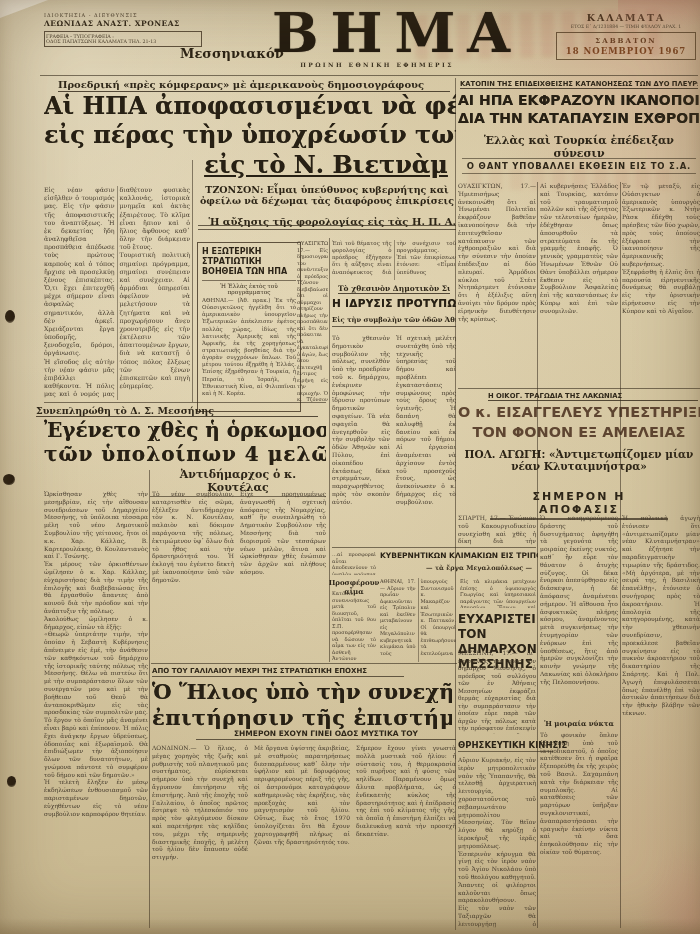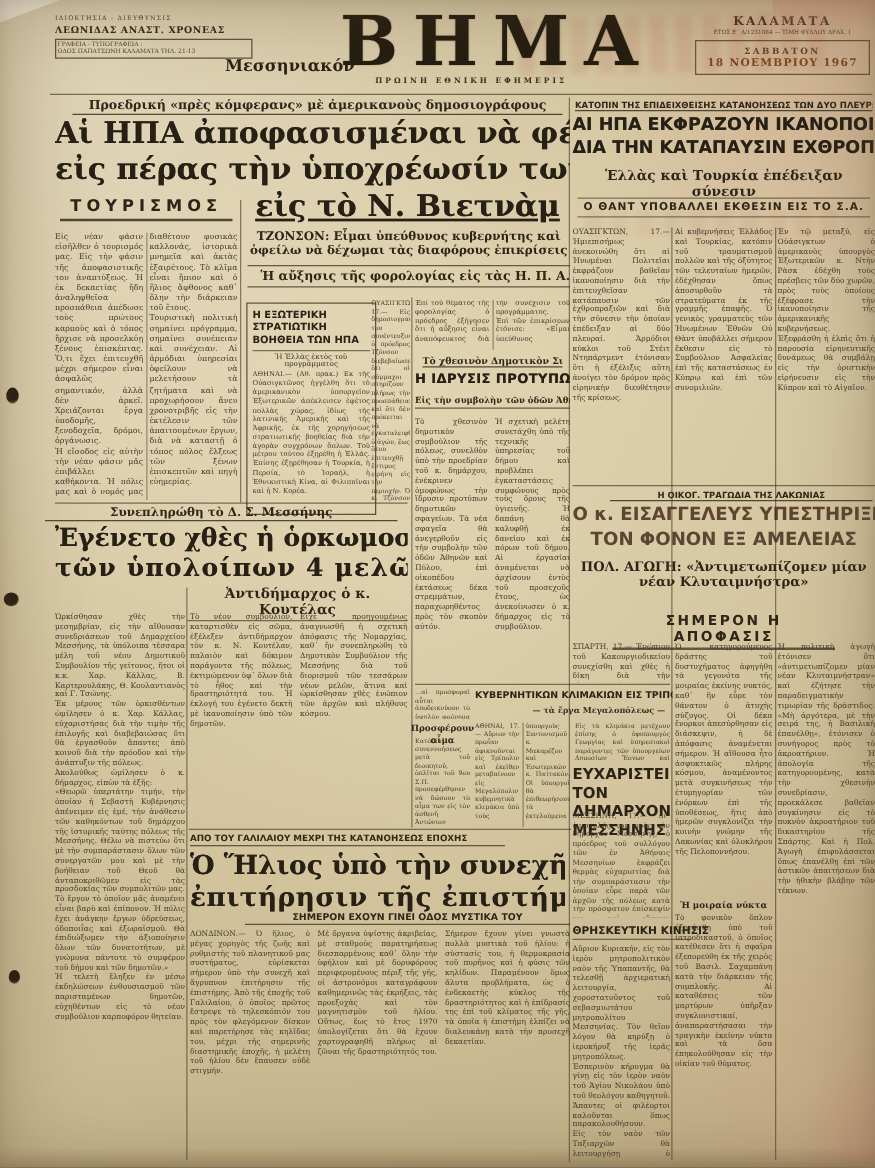--- a/index.html
+++ b/index.html
@@ -8,21 +8,21 @@
     background:
       radial-gradient(ellipse at 12% 6%, rgba(255,252,240,.30), transparent 38%),
       radial-gradient(ellipse at 96% 2%, rgba(198,124,108,.28), transparent 22%),
       radial-gradient(ellipse at 99% 95%, rgba(196,128,112,.20), transparent 22%),
       radial-gradient(ellipse at 48% 42%, rgba(250,240,210,.28), transparent 62%),
       linear-gradient(168deg,#cfc09b 0%,#d9cba7 34%,#d2c39d 62%,#c3b288 100%);}
   .abs{position:absolute;}
   .body-text{font-size:6px;line-height:1.3;text-align:justify;white-space:pre-line;
     overflow:hidden;color:#443a2c;}
   .cols2{column-count:2;column-gap:5px;column-rule:1px solid rgba(58,47,32,.45);}
-  .kicker{font-weight:bold;text-align:center;border-bottom:1px solid rgba(48,38,24,.8);
+  .kicker{font-weight:bold;border-bottom:1px solid rgba(48,38,24,.8);
     color:#2f2719;overflow:hidden;white-space:nowrap;}
   .hl{font-weight:bold;color:#272014;text-align:center;overflow:hidden;white-space:nowrap;
     text-shadow:0 0 .5px rgba(39,32,20,.65);}
   .sans{font-family:"DejaVu Sans","Liberation Sans",sans-serif;}
   .rule-v{background:rgba(52,42,27,.55);width:1px;}
   .rule-h{background:rgba(52,42,27,.6);height:1px;}
   .boxed{border:1px solid rgba(62,49,31,.8);}
   .decor{pointer-events:none;}
   .hole{border-radius:50%;background:radial-gradient(circle at 45% 40%,#261c10 55%,rgba(46,36,23,.25));
     filter:blur(.6px);}
@@ -64,26 +64,25 @@
     </div>
   </div>
 
   <div class="abs rule-h" style="left:40px;top:75px;width:658px;"></div>
 
   <div class="abs kicker" style="left:58px;top:79px;width:392px;font-size:10px;padding-bottom:1px;">Προεδρική «πρὲς κόμφερανς» μὲ ἀμερικανοὺς δημοσιογράφους</div>
   <div class="abs hl" style="left:44px;top:91px;width:412px;font-size:24px;">Αἱ ΗΠΑ ἀποφασισμέναι νὰ φέρουν</div>
   <div class="abs hl" style="left:44px;top:120px;width:412px;font-size:24px;">εἰς πέρας τὴν ὑποχρέωσίν των</div>
   <div class="abs hl" style="left:196px;top:150px;width:260px;font-size:24px;text-decoration:underline;">εἰς τὸ Ν. Βιετνὰμ</div>
 
-  <div class="abs sans" style="left:48px;top:158px;width:138px;text-align:center;font-size:13px;font-weight:bold;letter-spacing:4px;color:#2c2416;border-bottom:2px solid rgba(44,36,22,.8);padding-bottom:2px;">ΤΟΥΡΙΣΜΟΣ</div>
   <div class="abs body-text cols2" style="left:44px;top:186px;width:146px;height:214px;font-size:6.3px;">Εἰς νέαν φάσιν εἰσῆλθεν ὁ τουρισμός μας. Εἰς τὴν φάσιν τῆς ἀποφασιστικῆς του ἀναπτύξεως. Ἡ ἐκ δεκαετίας ἤδη ἀναληφθεῖσα προσπάθεια ἀπέδωσε τοὺς πρώτους καρποὺς καὶ ὁ τόπος ἤρχισε νὰ προσελκύῃ ξένους ἐπισκέπτας. Ὅ,τι ἔχει ἐπιτευχθῆ μέχρι σήμερον εἶναι ἀσφαλῶς σημαντικόν, ἀλλὰ δὲν ἀρκεῖ. Χρειάζονται ἔργα ὑποδομῆς, ξενοδοχεῖα, δρόμοι, ὀργάνωσις.
 Ἡ εἴσοδος εἰς αὐτὴν τὴν νέαν φάσιν μᾶς ἐπιβάλλει καθήκοντα. Ἡ πόλις μας καὶ ὁ νομός μας διαθέτουν φυσικὰς καλλονάς, ἱστορικὰ μνημεῖα καὶ ἀκτὰς ἐξαιρέτους. Τὸ κλῖμα εἶναι ἤπιον καὶ ὁ ἥλιος ἄφθονος καθ᾽ ὅλην τὴν διάρκειαν τοῦ ἔτους.
 Τουριστικὴ πολιτικὴ σημαίνει πρόγραμμα, σημαίνει συνέπειαν καὶ συνέχειαν. Αἱ ἁρμόδιαι ὑπηρεσίαι ὀφείλουν νὰ μελετήσουν τὰ ζητήματα καὶ νὰ προχωρήσουν ἄνευ χρονοτριβῆς εἰς τὴν ἐκτέλεσιν τῶν ἀπαιτουμένων ἔργων, διὰ νὰ καταστῇ ὁ τόπος πόλος ἕλξεως τῶν ξένων ἐπισκεπτῶν καὶ πηγὴ εὐημερίας.</div>
 
-  <div class="abs" style="left:198px;top:184px;width:258px;text-align:center;font-size:9.5px;font-weight:bold;color:#2d2517;border-bottom:1px solid rgba(48,38,24,.7);padding-bottom:6px;">ΤΖΟΝΣΟΝ: Εἶμαι ὑπεύθυνος κυβερνήτης καὶ ὀφείλω νὰ δέχωμαι τὰς διαφόρους ἐπικρίσεις</div>
+  <div class="abs" style="left:198px;top:184px;width:258px;text-align:center;font-size:9.5px;font-weight:bold;color:#2d2517;border-bottom:1px solid rgba(48,38,24,.7);padding-bottom:19px;">ΤΖΟΝΣΟΝ: Εἶμαι ὑπεύθυνος κυβερνήτης καὶ ὀφείλω νὰ δέχωμαι τὰς διαφόρους ἐπικρίσεις</div>
   <div class="abs" style="left:198px;top:216px;width:258px;text-align:right;font-size:10px;font-weight:bold;color:#2d2517;border-bottom:1px solid rgba(48,38,24,.7);padding-bottom:2px;">Ἡ αὔξησις τῆς φορολογίας εἰς τὰς Η. Π. Α.</div>
 
   <div class="abs boxed" style="left:197px;top:242px;width:94px;height:160px;padding:4px;overflow:hidden;">
     <div class="sans" style="font-size:8px;font-weight:bold;line-height:1.25;color:#2b2316;">Η ΕΞΩΤΕΡΙΚΗ ΣΤΡΑΤΙΩΤΙΚΗ ΒΟΗΘΕΙΑ ΤΩΝ ΗΠΑ</div>
     <div style="font-size:5.8px;text-align:center;margin:3px 0 2px;border-top:1px solid rgba(58,47,32,.6);padding-top:2px;color:#3c3222;">Ἡ Ἑλλὰς ἐκτὸς τοῦ προγράμματος</div>
     <div class="body-text" style="font-size:5.5px;height:104px;">ΑΘΗΝΑΙ.— (Ἀθ. πρακ.) Ἐκ τῆς Οὐασιγκτῶνος ἠγγέλθη ὅτι τὸ ἀμερικανικὸν ὑπουργεῖον Ἐξωτερικῶν ἀπέκλεισεν ἐφέτος πολλὰς χώρας, ἰδίως τῆς λατινικῆς Ἀμερικῆς καὶ τῆς Ἀφρικῆς, ἐκ τῆς χορηγήσεως στρατιωτικῆς βοηθείας διὰ τὴν ἀγορὰν συγχρόνων ὅπλων. Τοῦ μέτρου τούτου ἐξῃρέθη ἡ Ἑλλάς. Ἐπίσης ἐξῃρέθησαν ἡ Τουρκία, ἡ Περσία, τὸ Ἰσραήλ, ἡ Ἐθνικιστικὴ Κίνα, αἱ Φιλιππῖναι καὶ ἡ Ν. Κορέα.</div>
   </div>
 
   <div class="abs body-text" style="left:297px;top:240px;width:31px;height:162px;font-size:5px;">ΟΥΑΣΙΓΚΤΩΝ, 17.— Εἰς δημοσιογραφικήν του συνέντευξιν ὁ πρόεδρος Τζόνσον διεβεβαίωσεν ὅτι οἱ σύμμαχοι στηρίζουν πλήρως τὴν προσπάθειαν καὶ ὅτι δὲν πρόκειται νὰ ἐγκαταλειφθῇ ὁ ἀγών, ἕως ὅτου ἐπιτευχθῇ ἔντιμος εἰρήνη εἰς τὴν περιοχήν. Ὁ κ. Τζόνσον ὑπεγράμμισεν ὅτι αἱ ΗΠΑ σκοπεύουν νὰ φέρουν εἰς πέρας τὰς ὑποχρεώσεις των ἔναντι τοῦ Ν. Βιετνάμ, ὡς ἔπραξαν καὶ εἰς τὸ παρελθόν.</div>
 
@@ -142,21 +141,21 @@
   <div class="abs body-text" style="left:460px;top:578px;width:76px;height:30px;font-size:5px;">Εἰς τὰ κλιμάκια μετέχουν ἐπίσης ὁ ὑφυπουργὸς Γεωργίας καὶ ὑπηρεσιακοὶ παράγοντες τῶν ὑπουργείων Δημοσίων Ἔργων καὶ Βιομηχανίας.</div>
 
   <div class="abs sans" style="left:458px;top:612px;width:82px;font-size:12px;font-weight:bold;line-height:1.25;color:#2b2316;">ΕΥΧΑΡΙΣΤΕΙ ΤΟΝ ΔΗΜΑΡΧΟΝ ΜΕΣΣΗΝΗΣ</div>
   <div class="abs body-text" style="left:458px;top:650px;width:78px;height:84px;font-size:5.8px;">ΜΕΣΣΗΝΗ, 17.— Δι᾽ ἐπιστολῆς του πρὸς τὸν δήμαρχον Μεσσήνης, ὁ πρόεδρος τοῦ συλλόγου τῶν ἐν Ἀθήναις Μεσσηνίων ἐκφράζει θερμὰς εὐχαριστίας διὰ τὴν συμπαράστασιν τὴν ὁποίαν εὗρε παρὰ τῶν ἀρχῶν τῆς πόλεως κατὰ τὴν πρόσφατον ἐπίσκεψίν του καὶ εὔχεται καρποφόρον τὸ ἔργον τοῦ νέου συμβουλίου.</div>
   <div class="abs sans" style="left:458px;top:740px;width:95px;font-size:8.5px;font-weight:bold;color:#2b2316;border-bottom:1px solid rgba(48,38,24,.6);padding-bottom:1px;white-space:nowrap;">ΘΡΗΣΚΕΥΤΙΚΗ ΚΙΝΗΣΙΣ</div>
   <div class="abs body-text" style="left:458px;top:756px;width:78px;height:172px;">Αὔριον Κυριακήν, εἰς τὸν ἱερὸν μητροπολιτικὸν ναὸν τῆς Ὑπαπαντῆς, θὰ τελεσθῇ ἀρχιερατικὴ λειτουργία, χοροστατοῦντος τοῦ σεβασμιωτάτου μητροπολίτου Μεσσηνίας. Τὸν θεῖον λόγον θὰ κηρύξῃ ὁ ἱεροκήρυξ τῆς ἱερᾶς μητροπόλεως.
 Ἑσπερινὸν κήρυγμα θὰ γίνῃ εἰς τὸν ἱερὸν ναὸν τοῦ Ἁγίου Νικολάου ὑπὸ τοῦ θεολόγου καθηγητοῦ. Ἅπαντες οἱ φιλέορτοι καλοῦνται ὅπως παρακολουθήσουν.
 Εἰς τὸν ναὸν τῶν Ταξιαρχῶν θὰ λειτουργήσῃ ὁ πανοσιολογιώτατος ἀρχιμανδρίτης, τὸ δὲ ἀπόγευμα θὰ ὁμιλήσῃ ἐπὶ θρησκευτικοῦ θέματος πρὸς τὰς κυρίας τῆς ἐνορίας.</div>
 
   <div class="abs rule-h" style="left:151px;top:663px;width:306px;"></div>
-  <div class="abs sans" style="left:152px;top:667px;width:252px;font-size:7px;font-weight:bold;color:#2f2719;border-bottom:1px solid rgba(48,38,24,.7);padding-bottom:1px;white-space:nowrap;overflow:hidden;">ΑΠΟ ΤΟΥ ΓΑΛΙΛΑΙΟΥ ΜΕΧΡΙ ΤΗΣ ΚΑΤΑΝΟΗΣΕΩΣ ΕΠΟΧΗΣ</div>
+  <div class="abs sans" style="left:152px;top:667px;width:252px;font-size:7px;font-weight:bold;color:#2f2719;border-bottom:1px solid rgba(48,38,24,.7);padding-bottom:1px;white-space:nowrap;overflow:hidden;">ΑΠΟ ΤΟΥ ΓΑΛΙΛΑΙΟΥ ΜΕΧΡΙ ΤΗΣ ΣΤΡΑΤΙΩΤΙΚΗ ΕΠΟΧΗΣ</div>
   <div class="abs hl" style="left:152px;top:679px;width:300px;font-size:21px;text-align:left;">Ὁ Ἥλιος ὑπὸ τὴν συνεχῆ</div>
   <div class="abs hl" style="left:152px;top:705px;width:300px;font-size:21px;text-align:left;letter-spacing:.5px;">ἐπιτήρησιν τῆς ἐπιστήμης</div>
   <div class="abs sans" style="left:196px;top:729px;width:260px;text-align:center;font-size:7.5px;font-weight:bold;color:#2f2719;border-bottom:1px solid rgba(48,38,24,.7);padding-bottom:1px;white-space:nowrap;overflow:hidden;">ΣΗΜΕΡΟΝ ΕΧΟΥΝ ΓΙΝΕΙ ΟΔΟΣ ΜΥΣΤΙΚΑ ΤΟΥ</div>
   <div class="abs body-text" style="left:152px;top:744px;width:96px;height:184px;">ΛΟΝΔΙΝΟΝ.— Ὁ ἥλιος, ὁ μέγας χορηγὸς τῆς ζωῆς καὶ ρυθμιστὴς τοῦ πλανητικοῦ μας συστήματος, εὑρίσκεται σήμερον ὑπὸ τὴν συνεχῆ καὶ ἄγρυπνον ἐπιτήρησιν τῆς ἐπιστήμης. Ἀπὸ τῆς ἐποχῆς τοῦ Γαλιλαίου, ὁ ὁποῖος πρῶτος ἔστρεψε τὸ τηλεσκόπιόν του πρὸς τὸν φλεγόμενον δίσκον καὶ παρετήρησε τὰς κηλῖδας του, μέχρι τῆς σημερινῆς διαστημικῆς ἐποχῆς, ἡ μελέτη τοῦ ἡλίου δὲν ἔπαυσεν οὐδὲ στιγμήν.</div>
   <div class="abs body-text" style="left:254px;top:744px;width:96px;height:184px;">Μὲ ὄργανα ὑψίστης ἀκριβείας, μὲ σταθμοὺς παρατηρήσεως διεσπαρμένους καθ᾽ ὅλην τὴν ὑφήλιον καὶ μὲ δορυφόρους περιφερομένους πέριξ τῆς γῆς, οἱ ἀστρονόμοι καταγράφουν καθημερινῶς τὰς ἐκρήξεις, τὰς προεξοχὰς καὶ τὸν μαγνητισμὸν τοῦ ἡλίου. Οὕτως, ἕως τὸ ἔτος 1970 ὑπολογίζεται ὅτι θὰ ἔχουν χαρτογραφηθῆ πλήρως αἱ ζῶναι τῆς δραστηριότητός του.</div>
   <div class="abs body-text" style="left:356px;top:744px;width:100px;height:184px;">Σήμερον ἔχουν γίνει γνωστὰ πολλὰ μυστικὰ τοῦ ἡλίου: ἡ σύστασίς του, ἡ θερμοκρασία τοῦ πυρῆνος καὶ ἡ φύσις τῶν κηλίδων. Παραμένουν ὅμως ἄλυτα προβλήματα, ὡς ὁ ἑνδεκαετὴς κύκλος τῆς δραστηριότητος καὶ ἡ ἐπίδρασίς της ἐπὶ τοῦ κλίματος τῆς γῆς, τὰ ὁποῖα ἡ ἐπιστήμη ἐλπίζει νὰ διαλευκάνῃ κατὰ τὴν προσεχῆ δεκαετίαν.</div>
 
   <div class="abs rule-v" style="left:455px;top:78px;height:852px;"></div>
   <div class="abs rule-v" style="left:192px;top:160px;height:242px;"></div>
   <div class="abs rule-v" style="left:149px;top:470px;height:458px;"></div>

